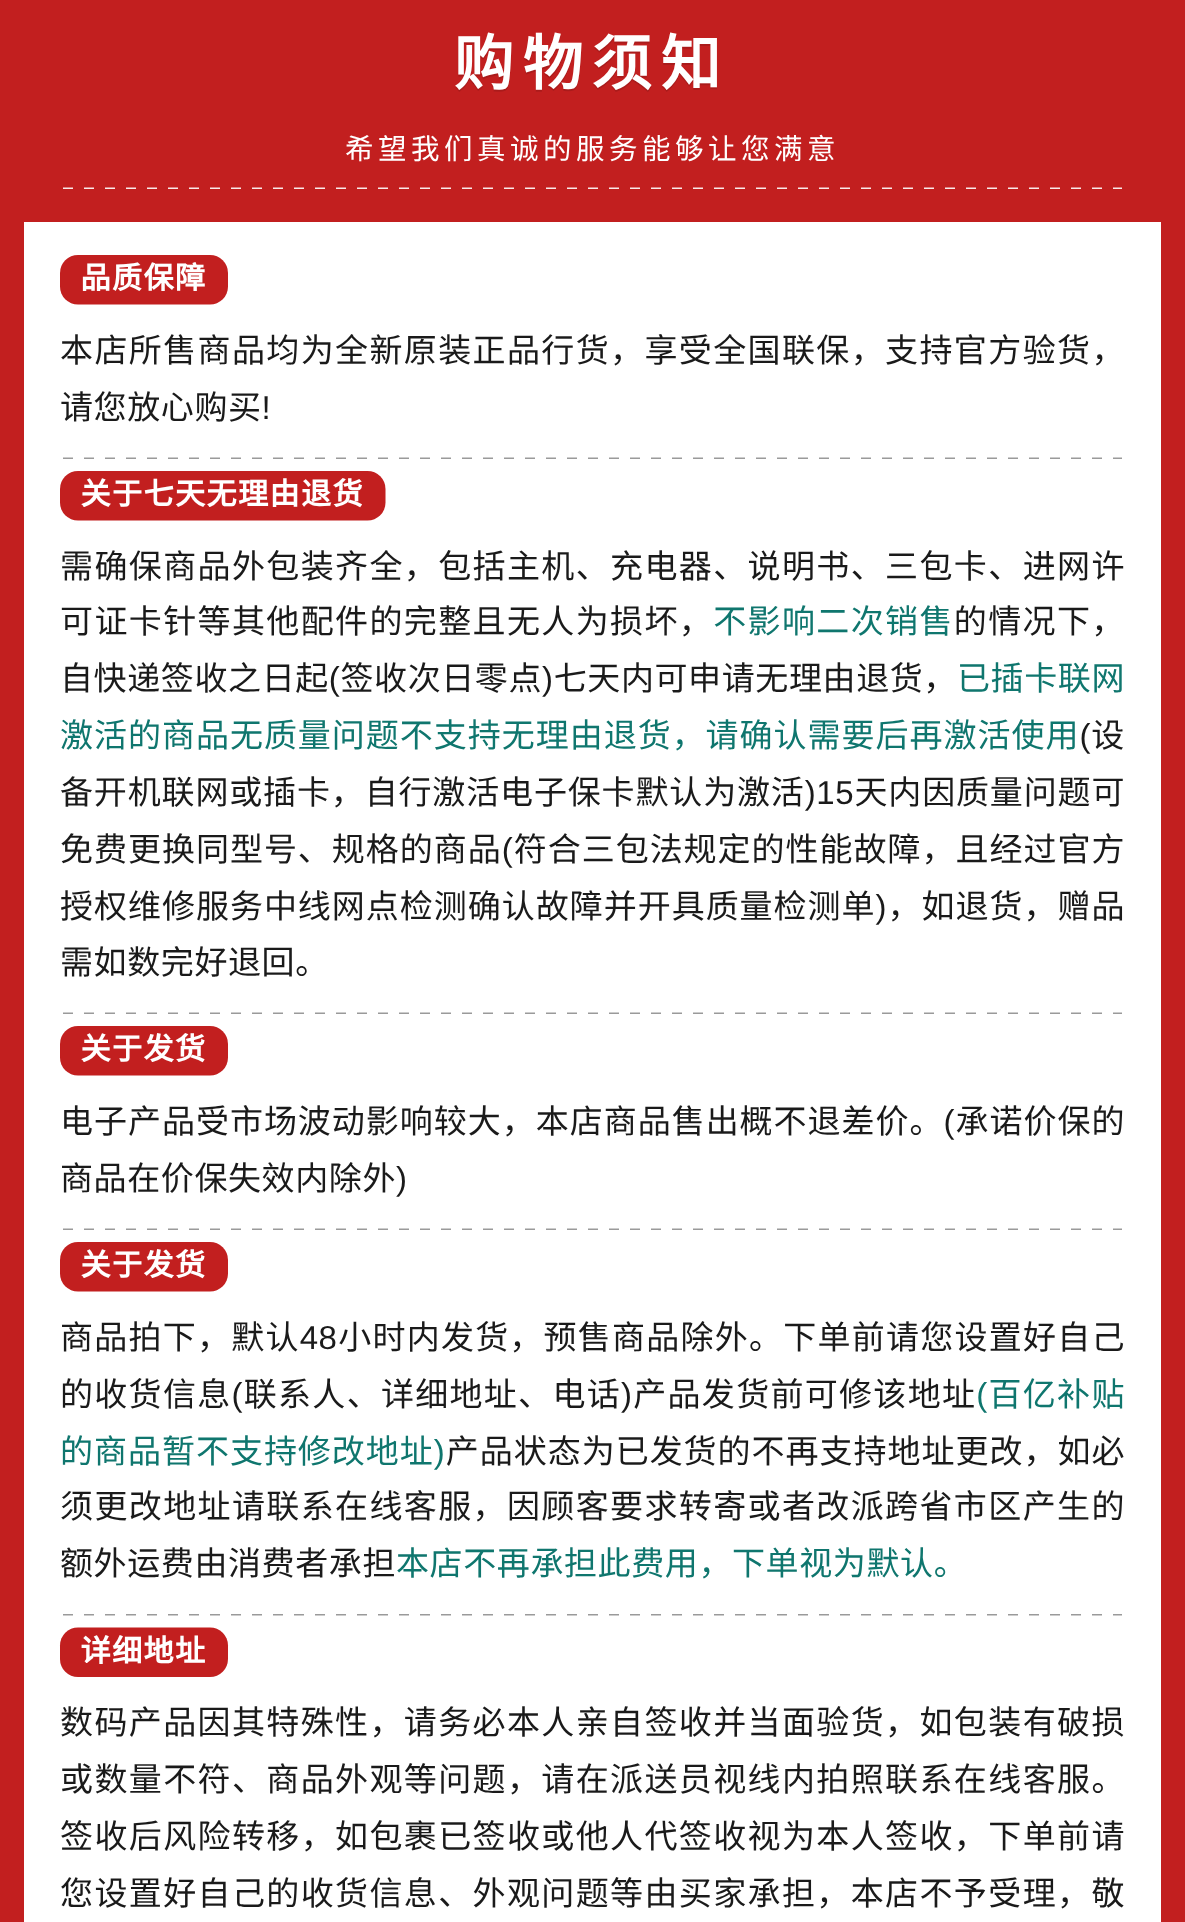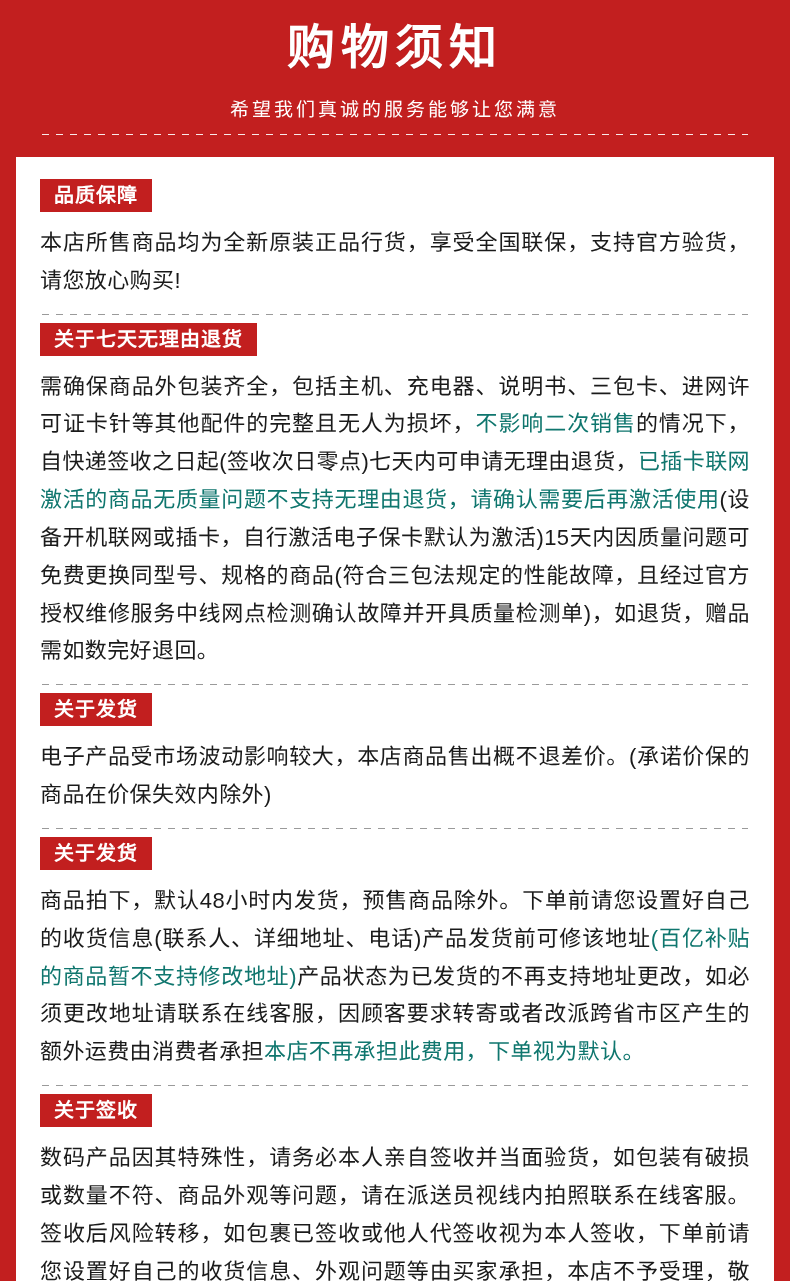--- a/index.html
+++ b/index.html
@@ -21,21 +21,21 @@
     padding: 0 0 14px 0;
     overflow: hidden;
   }
   
   .header {
     text-align: center;
     padding: 18px 0 10px 0;
   }
   .header-title {
     color: #ffffff;
-    font-size: 48px;
+    font-size: 40px;
     font-weight: bold;
     letter-spacing: 6px;
     line-height: 1.25;
     margin: 0;
     text-shadow: 0 1px 0 rgba(0,0,0,0.12);
   }
   .header-sub {
     color: #ffffff;
     font-size: 19px;
     letter-spacing: 3px;
@@ -71,21 +71,21 @@
     background-repeat: repeat-x;
   }
   .tag {
     display: inline-block;
     background: #c21f1f;
     color: #ffffff;
     font-size: 20px;
     font-weight: bold;
     letter-spacing: 1px;
     padding: 6px 14px 7px 14px;
-    border-radius: 0;
+    border-radius: 12px;
     line-height: 1;
     margin-bottom: 12px;
   }
   .body-text {
     font-size: 22px;
     line-height: 1.72;
     color: #1a1a1a;
     letter-spacing: 0.4px;
     text-align: justify;
     margin: 0;
@@ -108,19 +108,19 @@
   <div class="card">
     <div id="sections-host">
         <div class="section"><div class="tag">品质保障</div><p class="body-text"><span>本店所售商品均为全新原装正品行货，享受全国联保，支持官方验货，请您放心购买!</span></p></div>
         <div class="divider"></div>
         <div class="section"><div class="tag">关于七天无理由退货</div><p class="body-text"><span>需确保商品外包装齐全，包括主机、充电器、说明书、三包卡、进网许可证卡针等其他配件的完整且无人为损坏，</span><span class="hl">不影响二次销售</span><span>的情况下，自快递签收之日起(签收次日零点)七天内可申请无理由退货，</span><span class="hl">已插卡联网激活的商品无质量问题不支持无理由退货，请确认需要后再激活使用</span><span>(设备开机联网或插卡，自行激活电子保卡默认为激活)15天内因质量问题可免费更换同型号、规格的商品(符合三包法规定的性能故障，且经过官方授权维修服务中线网点检测确认故障并开具质量检测单)，如退货，赠品需如数完好退回。</span></p></div>
         <div class="divider"></div>
         <div class="section"><div class="tag">关于发货</div><p class="body-text"><span>电子产品受市场波动影响较大，本店商品售出概不退差价。(承诺价保的商品在价保失效内除外)</span></p></div>
         <div class="divider"></div>
         <div class="section"><div class="tag">关于发货</div><p class="body-text"><span>商品拍下，默认48小时内发货，预售商品除外。下单前请您设置好自己的收货信息(联系人、详细地址、电话)产品发货前可修该地址</span><span class="hl">(百亿补贴的商品暂不支持修改地址)</span><span>产品状态为已发货的不再支持地址更改，如必须更改地址请联系在线客服，因顾客要求转寄或者改派跨省市区产生的额外运费由消费者承担</span><span class="hl">本店不再承担此费用，下单视为默认。</span></p></div>
         <div class="divider"></div>
-        <div class="section"><div class="tag">关于签收</div><p class="body-text"><span>数码产品因其特殊性，请务必本人亲自签收并当面验货，如包装有破损或数量不符、商品外观等问题，请在派送员视线内拍照联系在线客服。签收后风险转移，如包裹已签收或他人代签收视为本人签收，下单前请您设置好自己的收货信息、外观问题等由买家承担，本店不予受理，敬请谅解。</span></p></div>
+        <div class="section"><div class="tag">详细地址</div><p class="body-text"><span>数码产品因其特殊性，请务必本人亲自签收并当面验货，如包装有破损或数量不符、商品外观等问题，请在派送员视线内拍照联系在线客服。签收后风险转移，如包裹已签收或他人代签收视为本人签收，下单前请您设置好自己的收货信息、外观问题等由买家承担，本店不予受理，敬请谅解。</span></p></div>
         <div class="divider"></div>
         <div class="section"><div class="tag">关于拒签</div></div>
       </div>
   </div>
 
 </div>
 
 </body></html>

